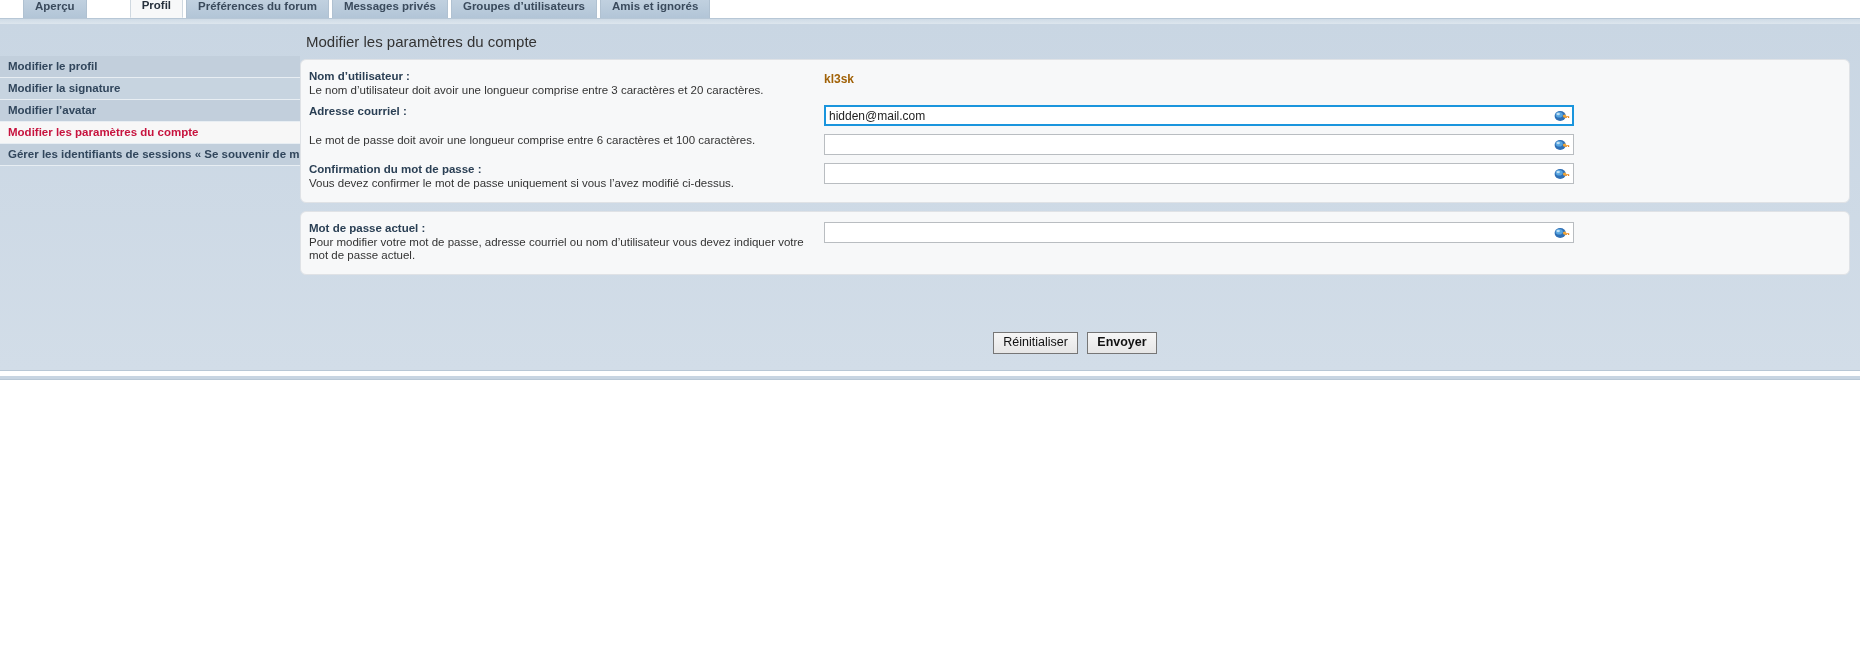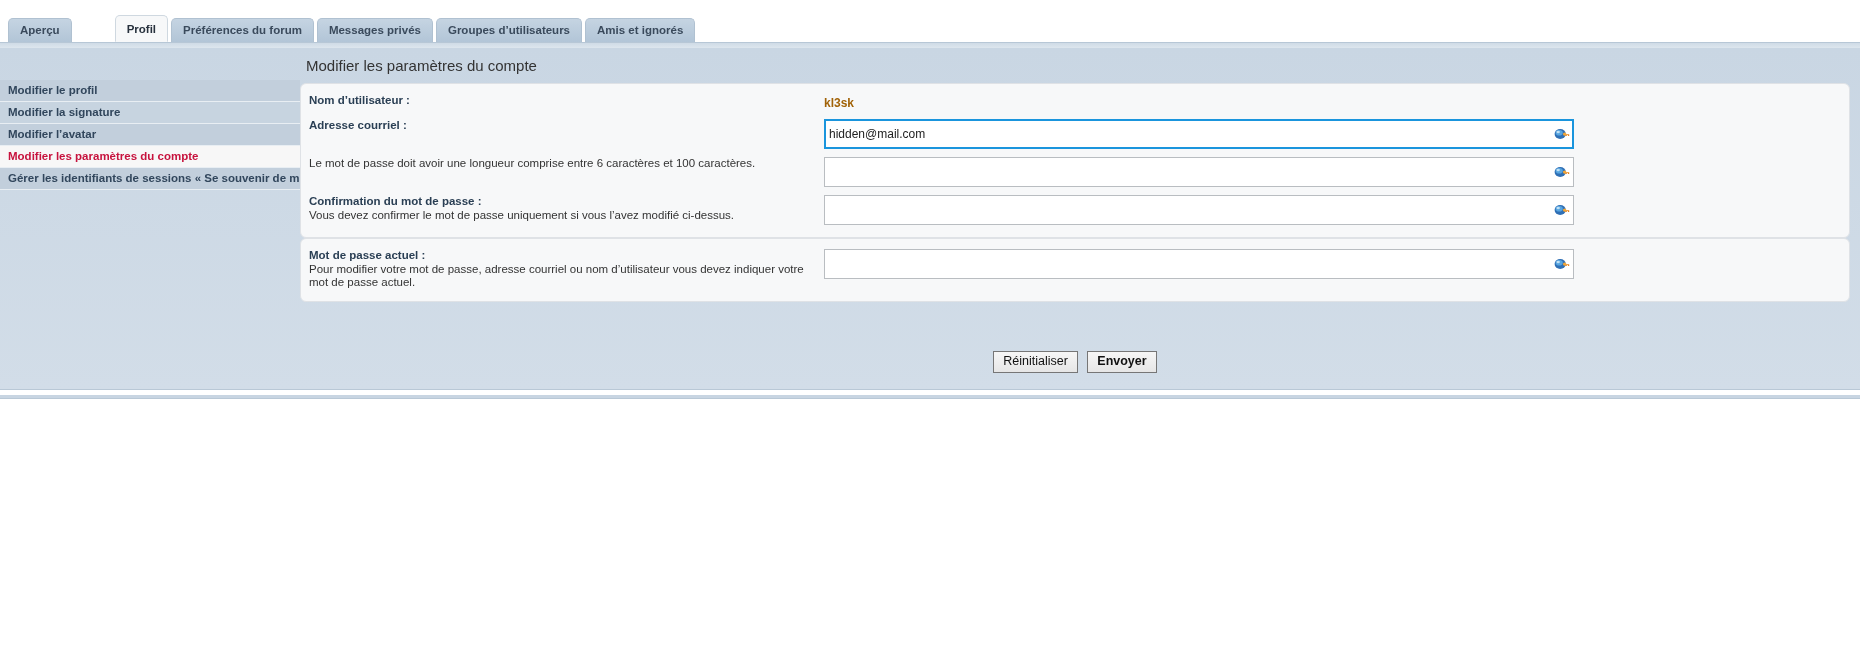--- a/index.html
+++ b/index.html
@@ -20,23 +20,23 @@
 
   
   .page {
     width: 1860px;
     position: relative;
   }
 
   
   .tabbar {
     position: relative;
-    height: 42px;
+    height: 18px;
     background: #ffffff;
-    padding-left: 8px;
+    padding-left: 23px;
     display: flex;
     align-items: flex-end;
     gap: 3px;
   }
   .tab {
     display: inline-block;
     background: #b9cada;
     background: linear-gradient(to bottom, #c5d4e2 0%, #b2c5d7 100%);
     border: 1px solid #b0c1d1;
     border-bottom: none;
@@ -127,20 +127,21 @@
     margin: 0;
     padding: 10px 0 9px 6px;
     line-height: 16px;
   }
 
   .panel {
     background: #f7f8f9;
     border: 1px solid #dfe2e6;
     border-radius: 6px;
     padding: 6px 8px 8px 8px;
+    margin-bottom: 8px;
   }
 
   .field {
     display: flex;
     align-items: flex-start;
     padding: 3px 0 4px 0;
   }
   .field-label {
     width: 515px;
     flex: 0 0 515px;
@@ -174,21 +175,21 @@
   }
 
   .input-wrap {
     position: relative;
     display: block;
     width: 100%;
     max-width: 750px;
   }
   input.txt {
     width: 100%;
-    height: 30px;
+    height: 21px;
     font-family: "Liberation Sans", sans-serif;
     font-size: 12px;
     color: #222;
     padding: 1px 26px 1px 4px;
     border: 1px solid #b9bdc1;
     background: #ffffff;
     outline: none;
     border-radius: 0;
   }
   input.txt.focused {
@@ -273,20 +274,21 @@
 
       <div class="maincol">
 
         <h2 class="panel-title">Modifier les paramètres du compte</h2>
 
         <div class="panel">
 
           <div class="field">
             <div class="field-label">
               <span class="label-title">Nom d’utilisateur :</span>
+              <span class="label-desc">Le nom d’utilisateur doit avoir une longueur comprise entre 3 caractères et 20 caractères.</span>
             </div>
             <div class="field-control">
               <div class="static-value">kl3sk</div>
             </div>
           </div>
 
           <div class="field">
             <div class="field-label">
               <span class="label-title">Adresse courriel :</span>
             </div>

